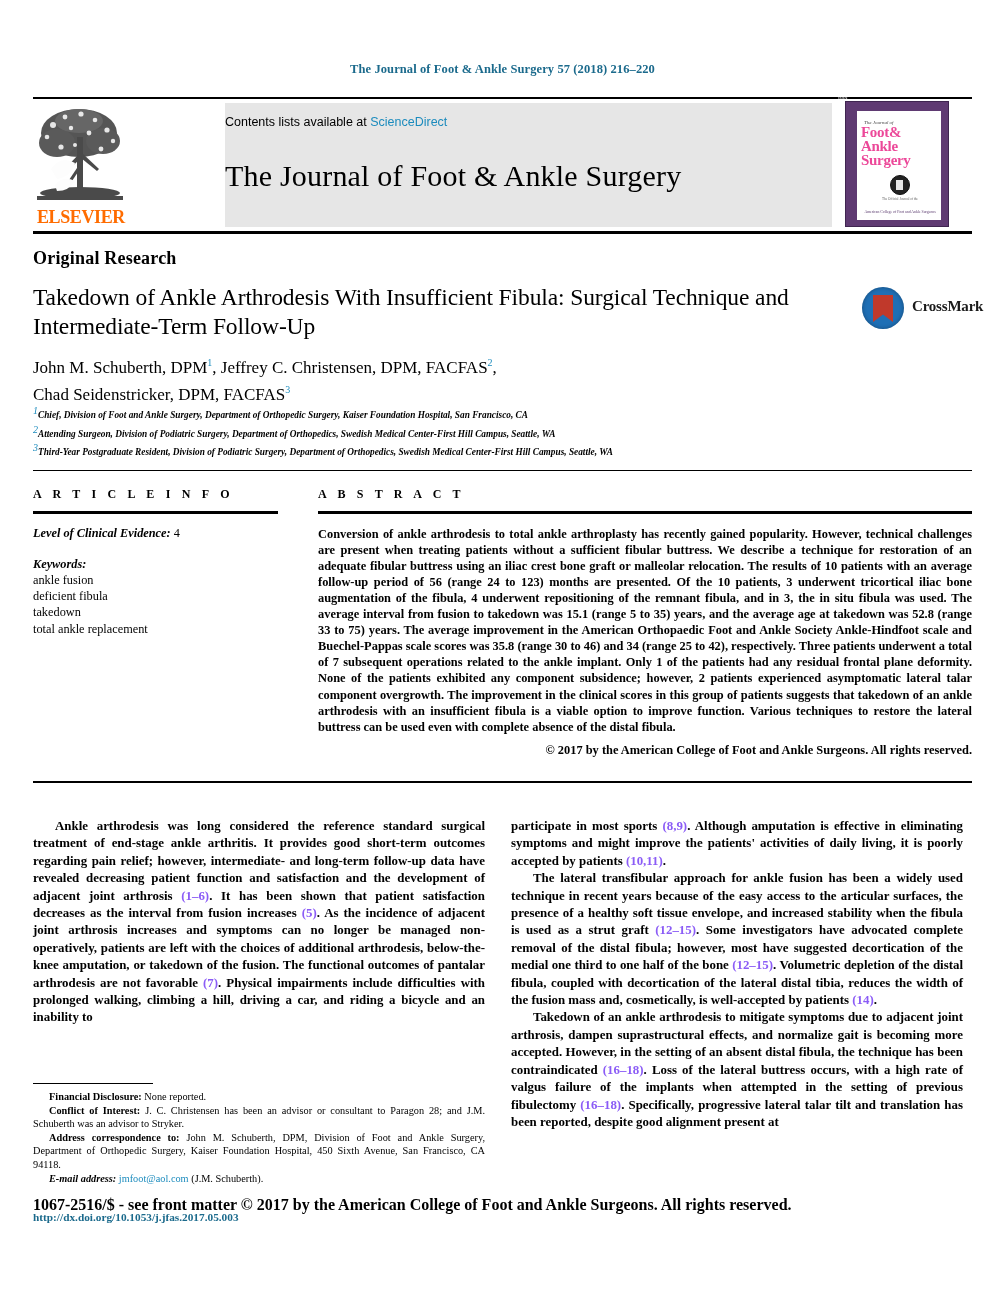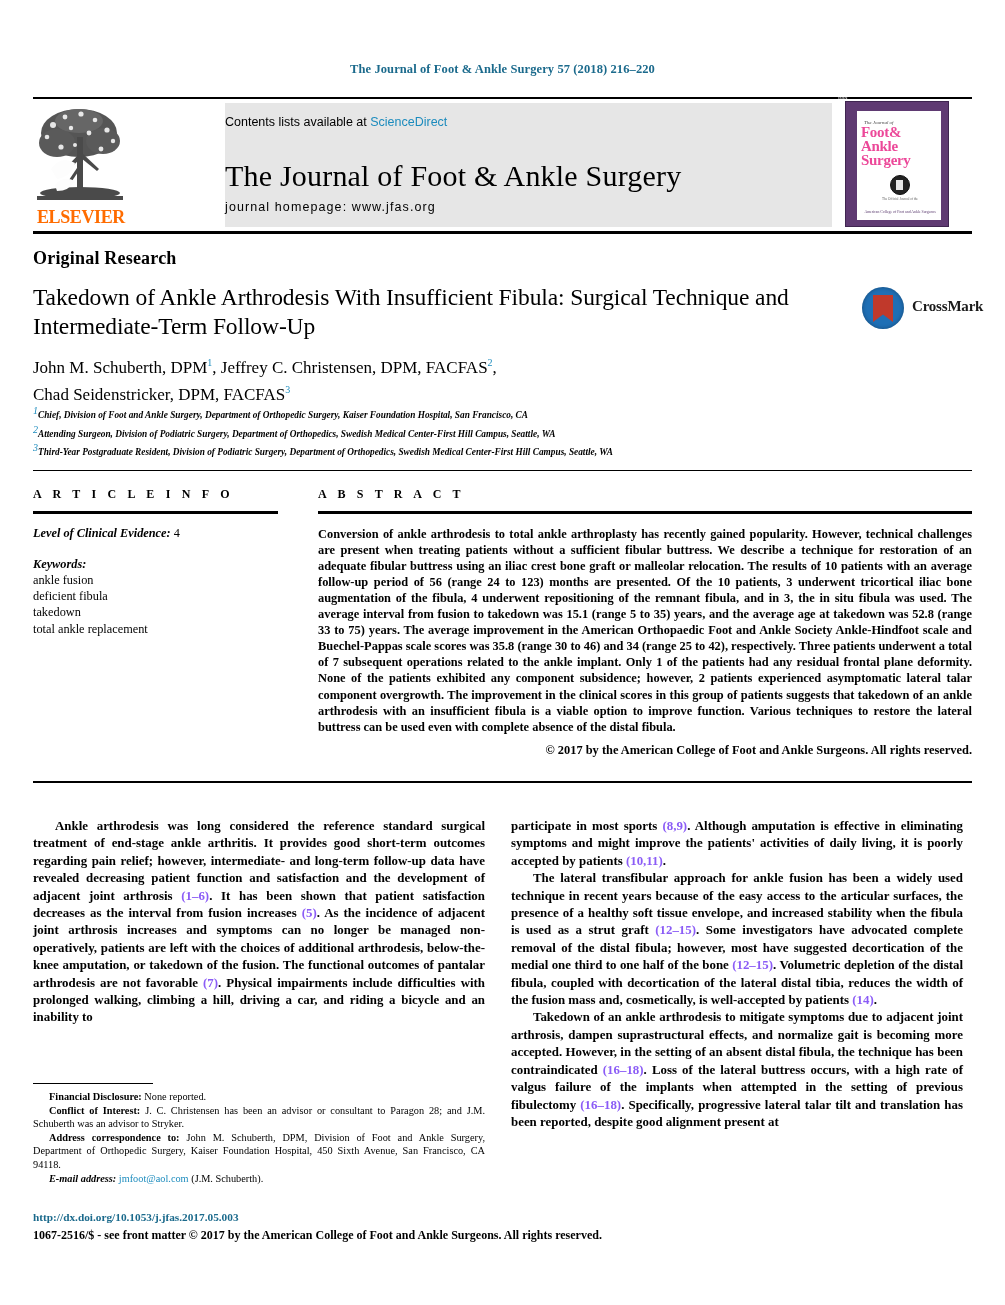--- a/index.html
+++ b/index.html
@@ -394,24 +394,23 @@
   }
   .footnotes b { font-weight: bold; }
   .footnotes .it { font-style: italic; font-weight: bold; }
   .mail { color: #1b8bbd; }
 
   
   .issn-line {
     position: absolute;
     left: 33px; top: 1196px;
     width: 900px;
-    font-size: 12px;
-    font-family: "Liberation Serif", serif;
-    font-weight: bold;
-    margin-top: 32px;
+    font-size: 16px;
+    font-family: "Liberation Serif", serif;
+    font-weight: bold;
   }
   .doi-line {
     position: absolute;
     left: 33px; top: 1211px;
     width: 900px;
     font-size: 11.3px;
     font-family: "Liberation Serif", serif;
     font-weight: bold;
     color: #1b6a8c;
   }
@@ -460,21 +459,20 @@
         </svg>
       </div>
       <div class="elsevier-word">ELSEVIER</div>
     </div>
 
     <div class="contents-bar">
       <div class="contents-line">
         <span>Contents lists available at </span><span class="sd">ScienceDirect</span>
       </div>
       <div class="journal-name">The Journal of Foot &amp; Ankle Surgery</div>
-      <div class="homepage-line">journal homepage: www.jfas.org</div>
     </div>
 
     <div class="cover-thumb">
       <div class="cover-tiny-top">ISSN</div>
       <div class="cover-inner">
         <div class="cover-the-journal">The Journal of</div>
         <div class="cover-title">
           <div>Foot&amp;</div>
           <div>Ankle</div>
           <div>Surgery</div>

